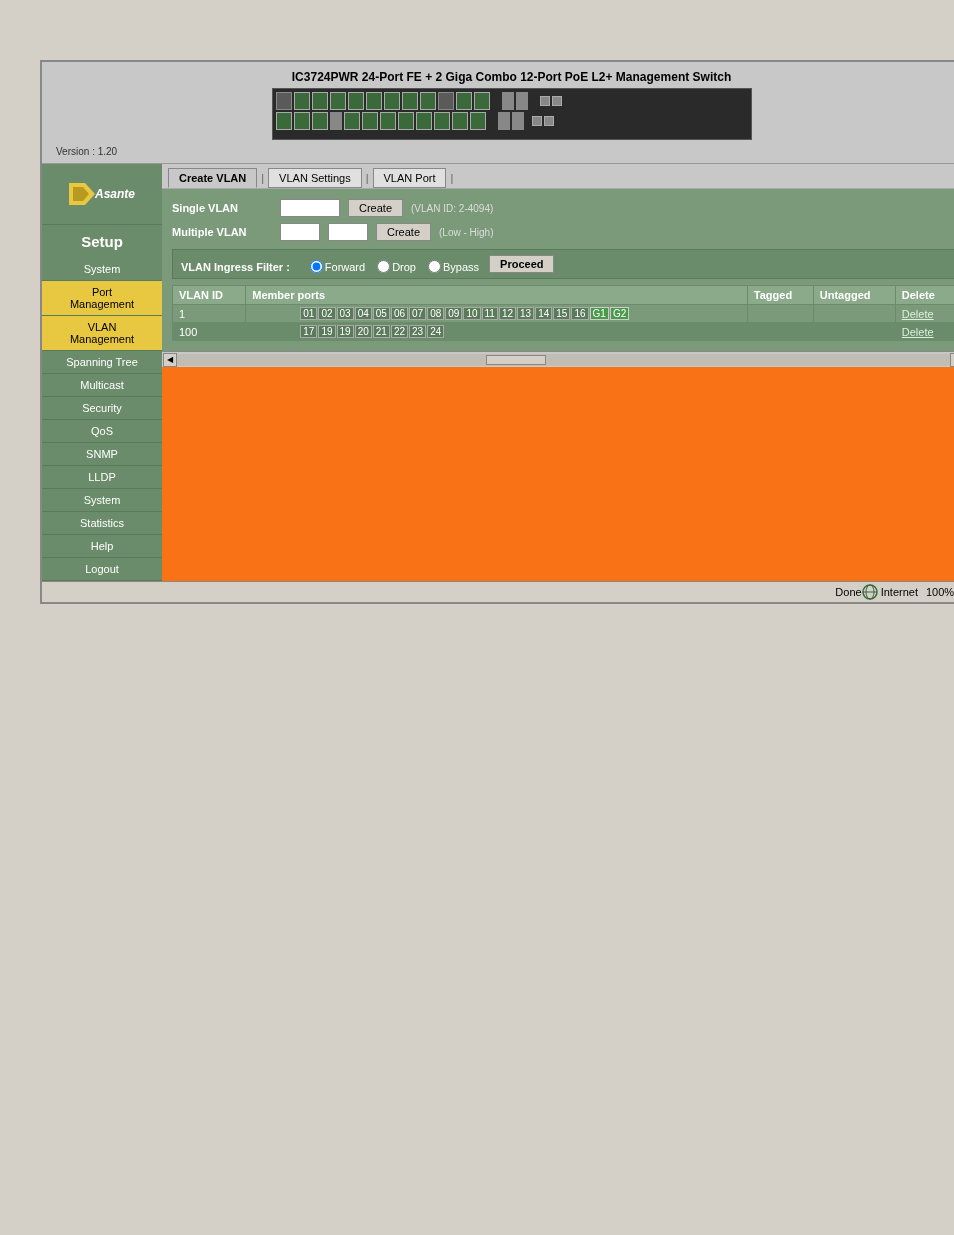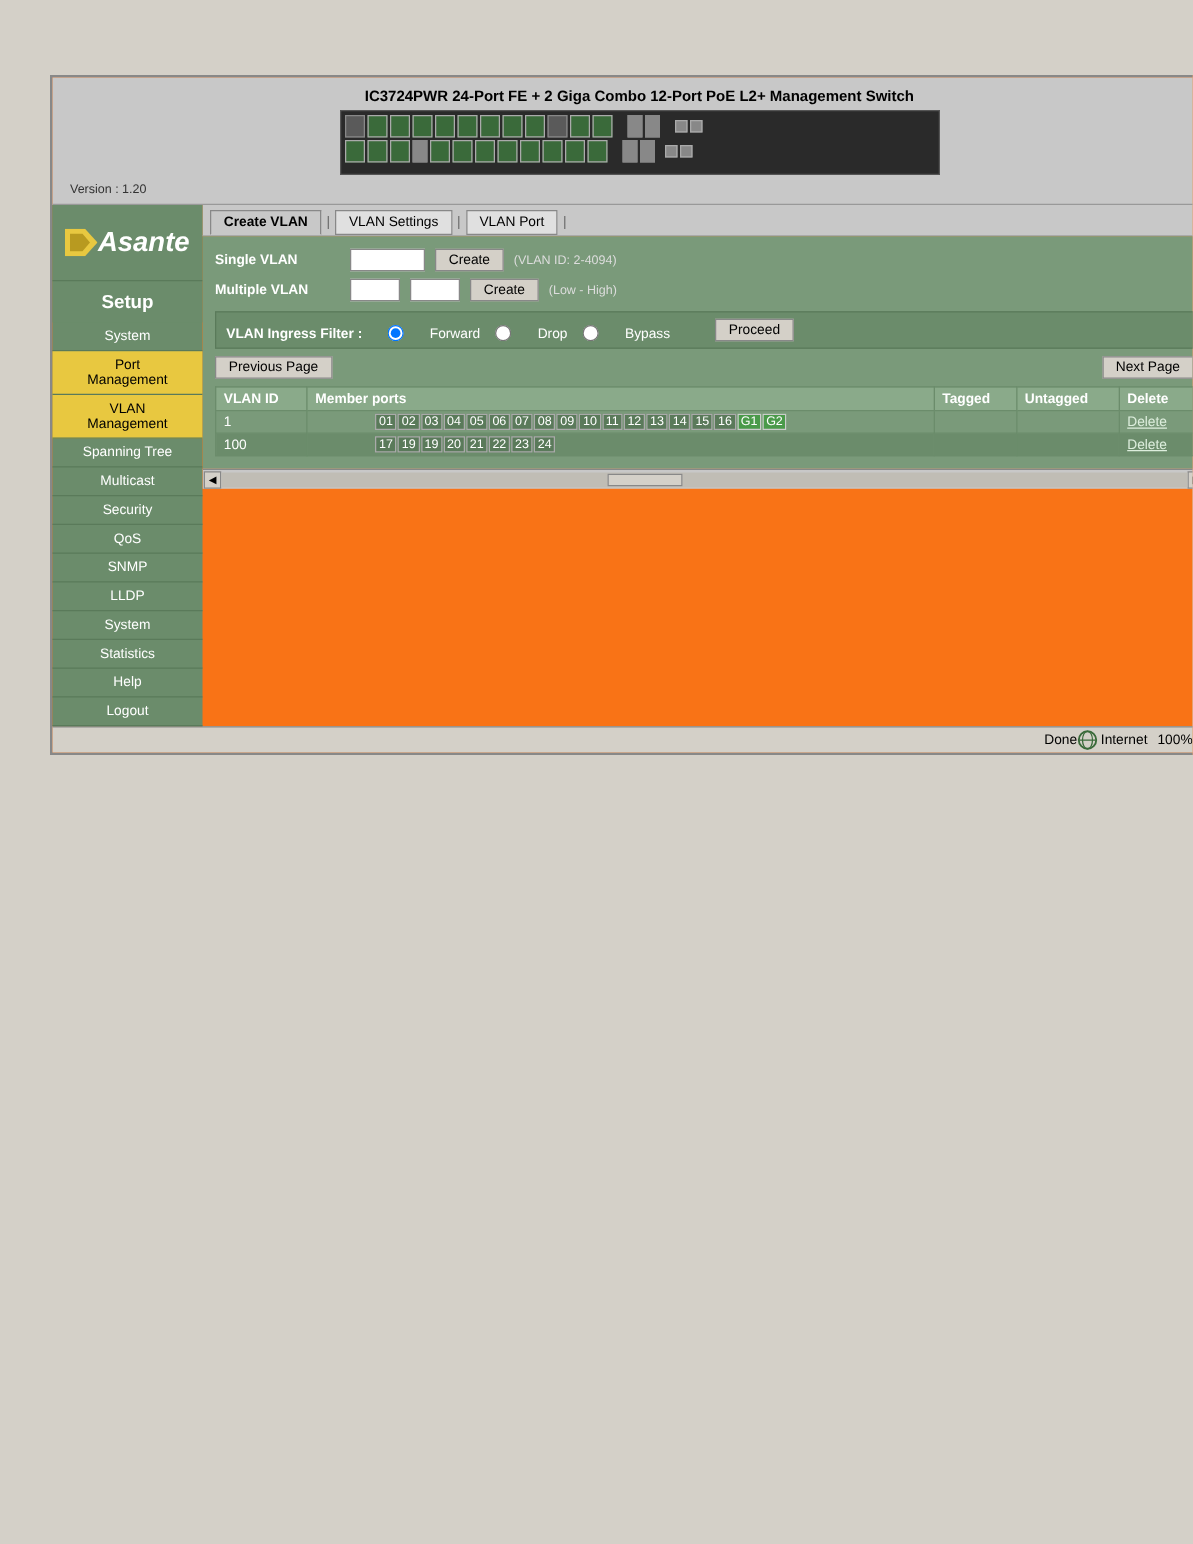--- a/index.html
+++ b/index.html
@@ -119,21 +119,21 @@
       height: 60px;
     }
 
     .logo-text {
       display: flex;
       align-items: center;
       gap: 4px;
     }
 
     .logo-brand {
-      font-size: 22px;
+      font-size: 12px;
       font-weight: bold;
       color: #fff;
       font-style: italic;
     }
 
     .setup-label {
       background: #6b8c6b;
       color: #fff;
       font-size: 15px;
       font-weight: bold;
@@ -257,21 +257,21 @@
 
     .radio-group {
       display: flex;
       gap: 12px;
       align-items: center;
     }
 
     .radio-option {
       display: flex;
       align-items: center;
-      gap: 21px;
+      gap: 2px;
       color: #fff;
       font-size: 11px;
     }
 
     
     .pagination-row {
       display: flex;
       justify-content: space-between;
       align-items: center;
       margin: 6px 0;
@@ -570,27 +570,23 @@
                   </label>
                   <label class="radio-option">
                     <input type="radio" name="ingress" value="drop" style="">
                     <span>Drop</span>
                   </label>
                   <label class="radio-option">
                     <input type="radio" name="ingress" value="bypass" style="">
                     <span>Bypass</span>
                   </label>
                 </div>
-                <button class="btn" style="margin-left:26px;">Proceed</button>
+                <button class="btn" style="margin-left:0;font-weight:bold;">Proceed</button>
               </div>
 
-              <div class="pagination-row">
-                <button class="btn">Previous Page</button>
-                <button class="btn">Next Page</button>
-              </div>
 
               <table class="vlan-table">
                 <thead>
                   <tr>
                     <th>VLAN ID</th>
                     <th>Member ports</th>
                     <th>Tagged</th>
                     <th>Untagged</th>
                     <th>Delete</th>
                   </tr>

